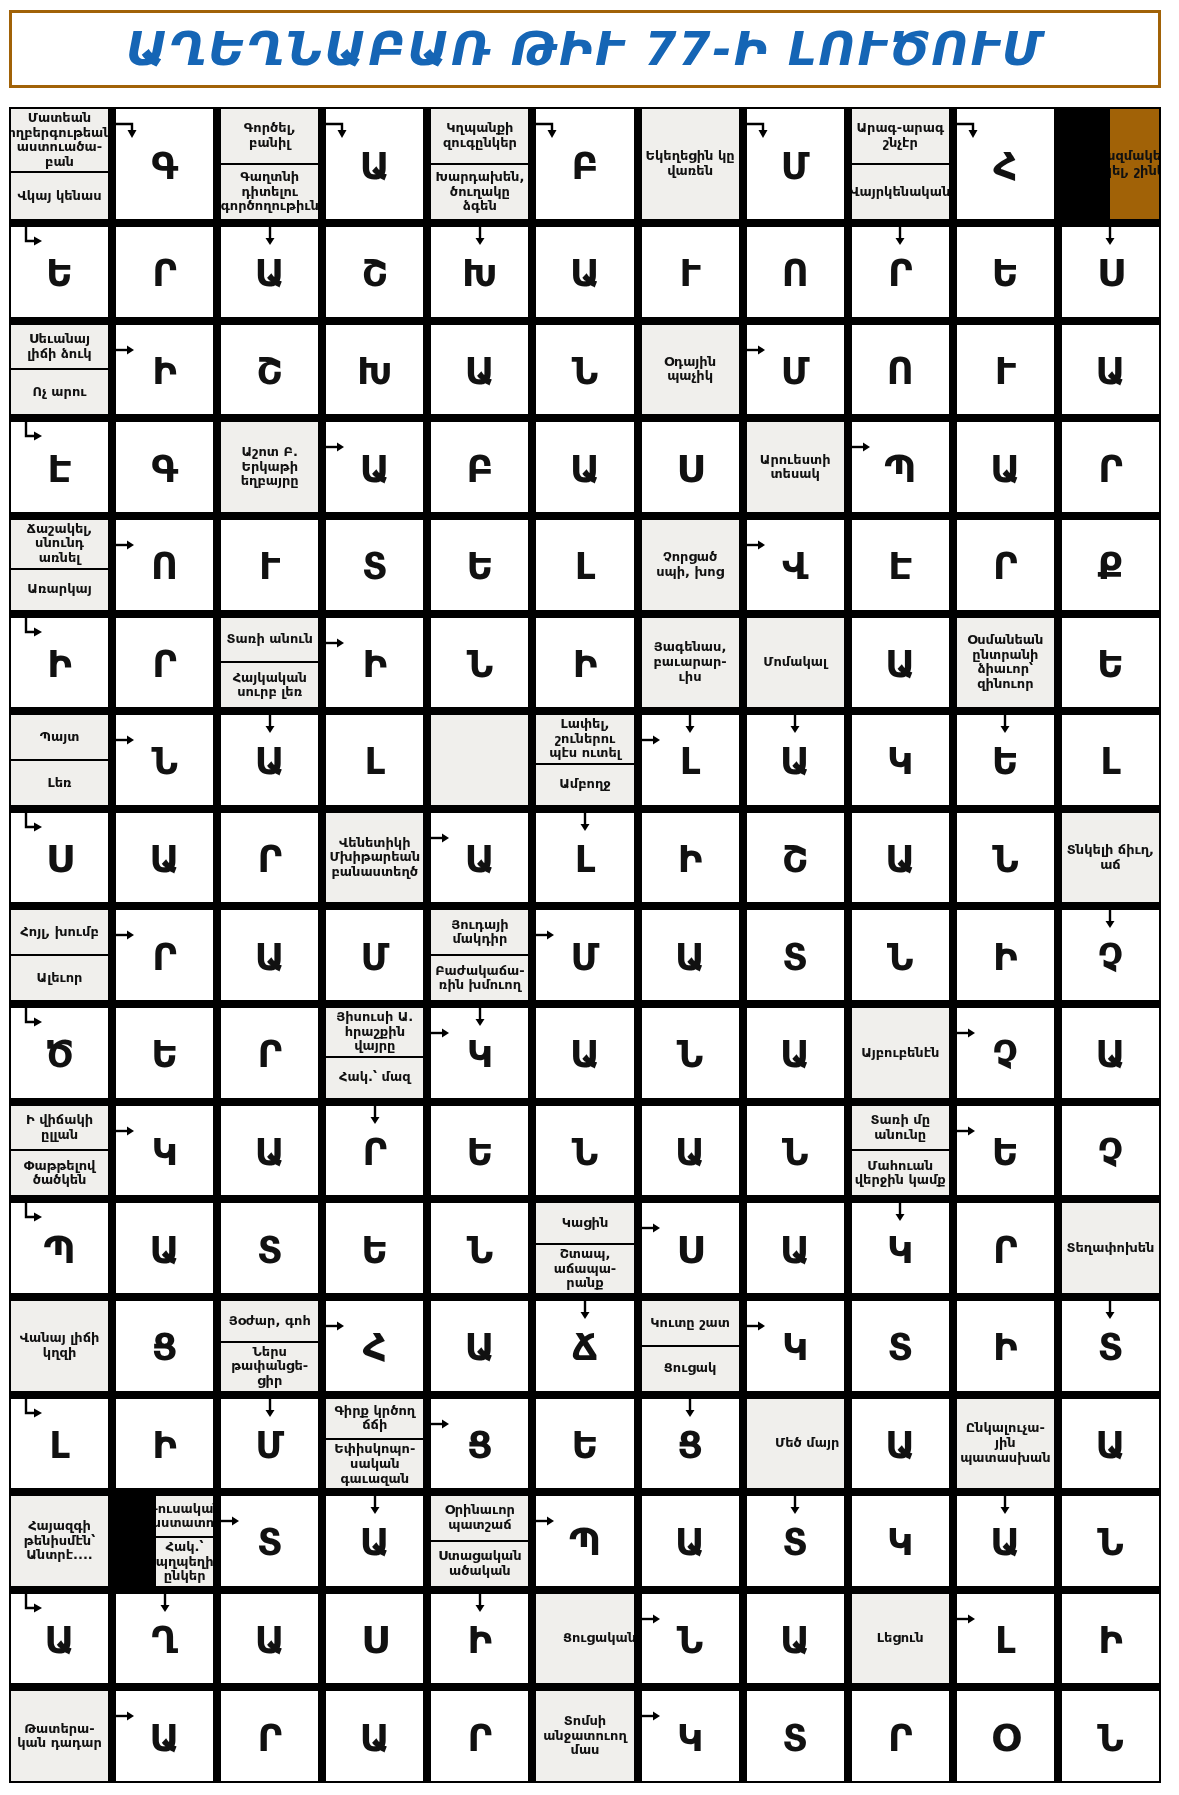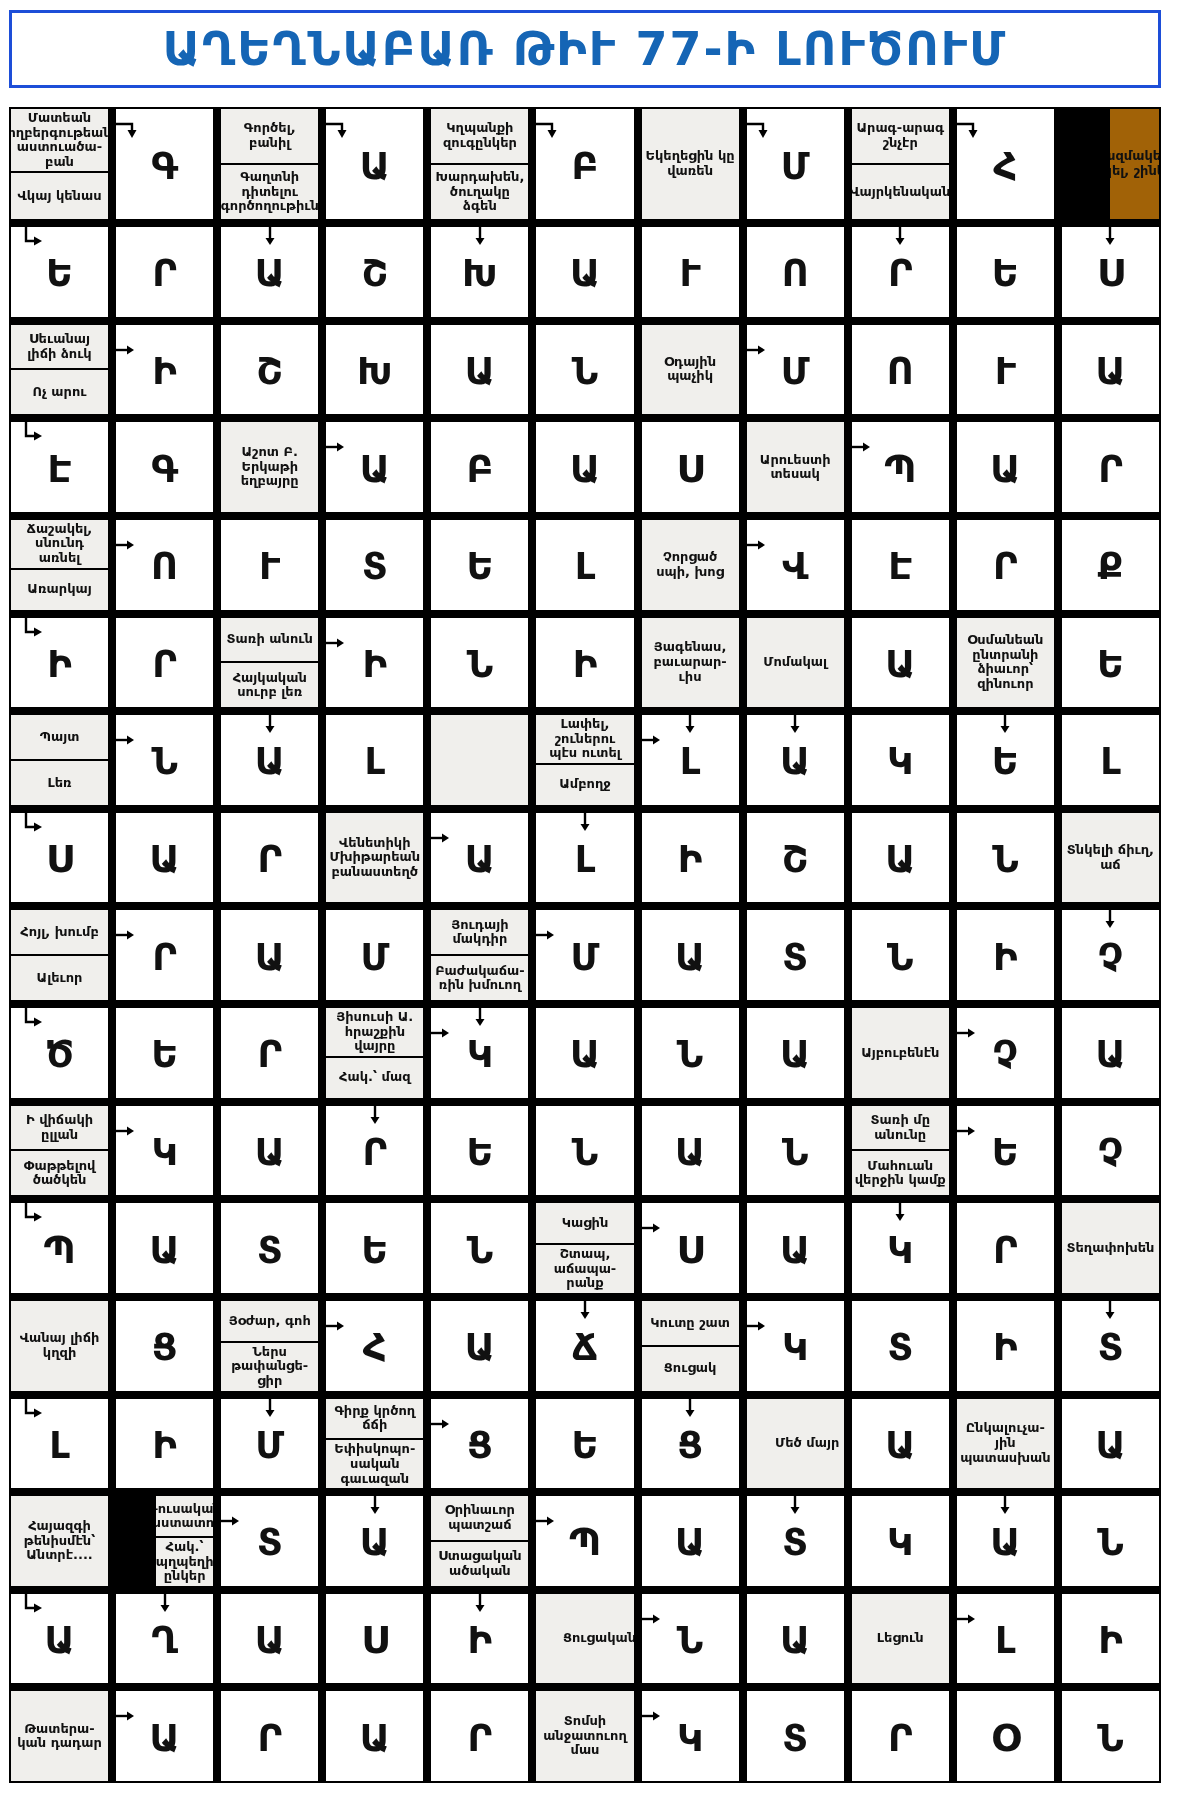--- a/index.html
+++ b/index.html
@@ -2,22 +2,23 @@
 <html><head>
 <meta charset="utf-8">
 <style>
   html,body{margin:0;padding:0;}
   body{
     width:1179px;height:1795px;position:relative;background:#ffffff;
     font-family:"DejaVu Sans",sans-serif;color:#111;
   }
   .title-box{
     position:absolute;left:9px;top:10px;width:1146px;height:72px;
-    border:3px solid #1d4ed8;display:flex;align-items:center;justify-content:center;
+    border:3px solid #a16207;display:flex;align-items:center;justify-content:center;
     background:#ffffff;
+    font-style:italic;
   }
   .title-text{
     font-size:46px;font-weight:bold;letter-spacing:2px;white-space:nowrap;
   }
   .puzzle-grid{
     position:absolute;left:9px;top:107px;width:1148px;height:1672px;
     background:#000;border:2px solid #000;
     display:grid;grid-template-columns:repeat(11,1fr);
     grid-template-rows:110px repeat(16,1fr);grid-gap:2px;gap:8px;
   }

